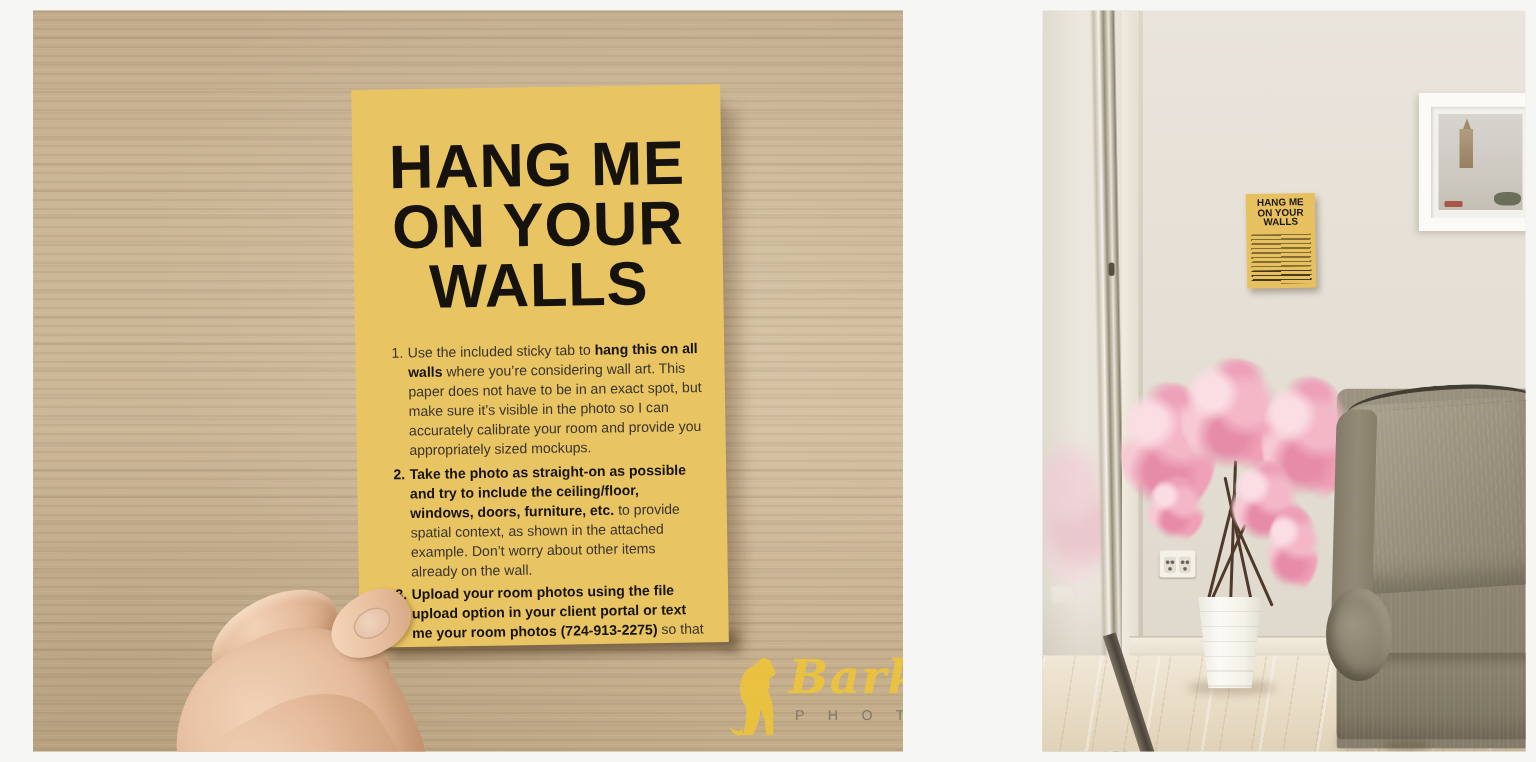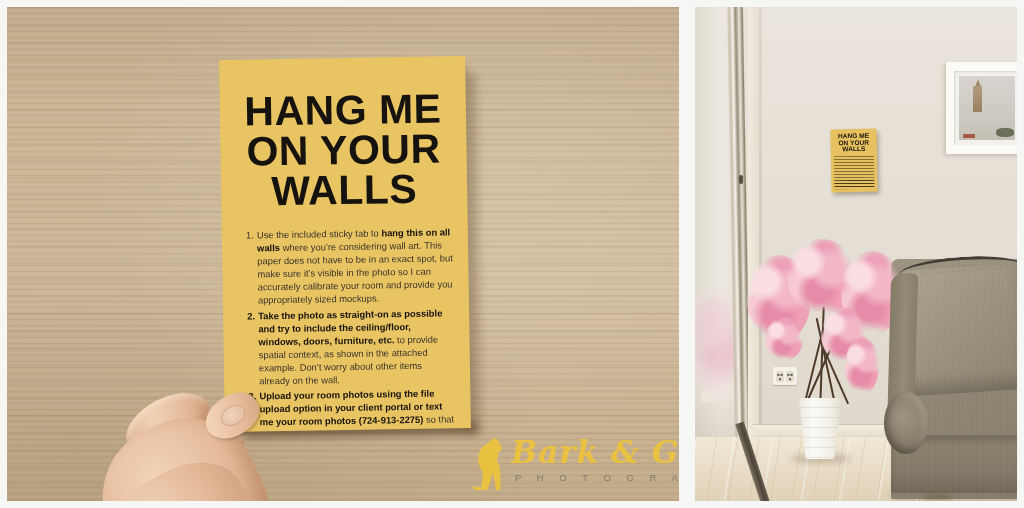--- a/index.html
+++ b/index.html
@@ -1,20 +1,20 @@
 <!DOCTYPE html>
 <html><head>
 <meta charset="utf-8">
 <style>
   * { margin:0; padding:0; box-sizing:border-box; }
   body { width:1024px; height:508px; background:#ffffff; font-family:"Liberation Sans", sans-serif; overflow:hidden; }
   .canvas { position:relative; width:1024px; height:508px; background:#f6f6f4; }
 
   .photo { position:absolute; top:7px; height:494px; overflow:hidden; }
-  .photo.left  { left:7px;  width:672px;
+  .photo.left  { left:22px;  width:580px;
     background:
       repeating-linear-gradient(180deg, rgba(115,90,60,0.10) 0 1px, rgba(0,0,0,0) 1px 3px, rgba(255,255,255,0.07) 3px 4px, rgba(0,0,0,0) 4px 6px),
       repeating-linear-gradient(180deg, rgba(90,70,45,0.06) 0 2px, rgba(0,0,0,0) 2px 17px),
       linear-gradient(180deg, #c2ac8c 0%, #ccb796 28%, #d2bd9d 55%, #c9b392 80%, #c2ab88 100%);
   }
   .photo.right { left:695px; width:322px;
     background:linear-gradient(180deg, #eae5dc 0%, #e3ddd3 55%, #ded7cb 100%);
   }
   .wood-sheen { position:absolute; inset:0; background:radial-gradient(ellipse at 72% 35%, rgba(255,252,240,0.14), rgba(0,0,0,0) 60%), radial-gradient(ellipse at 10% 90%, rgba(80,60,35,0.10), rgba(0,0,0,0) 55%); }
 

